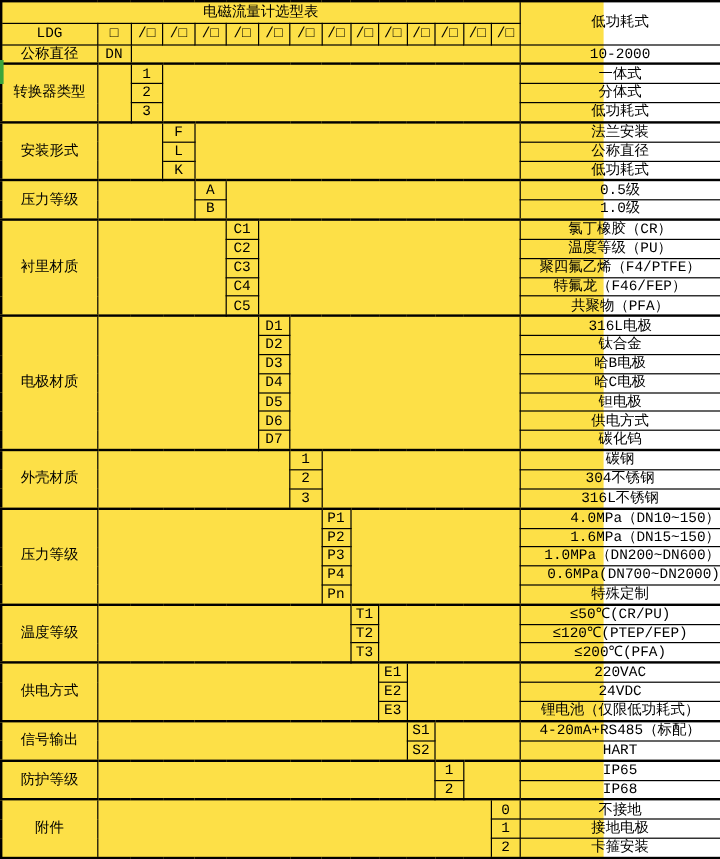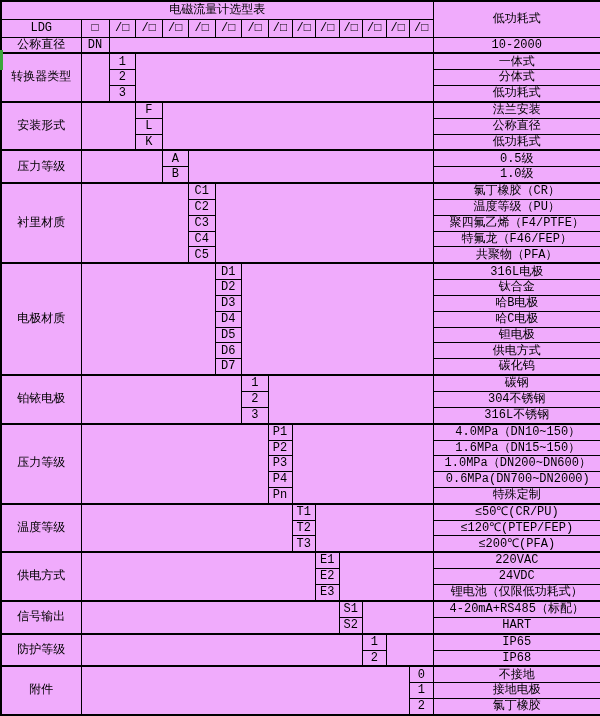--- a/index.html
+++ b/index.html
@@ -1,29 +1,29 @@
 <!DOCTYPE html>
 <html><head>
 <meta charset="utf-8">
 <style>
   html,body{margin:0;padding:0;background:#fff;}
-  .page{position:relative;width:600px;height:716px;background:#f0abfc;
+  .page{position:relative;width:503px;height:716px;background:#fde047;
         font-family:"Liberation Mono","DejaVu Sans Mono",monospace;}
   table.sel{border-collapse:collapse;table-layout:fixed;width:600px;height:716px;
             border:2px solid #000;}
   table.sel td{border:1px solid #000;padding:0;margin:0;overflow:hidden;
                white-space:nowrap;text-align:center;vertical-align:middle;
                font:12px/1.05 "Liberation Mono","DejaVu Sans Mono",monospace;color:#000;}
   tr.hdr{height:18px;}
   td.title{font-size:14px;font-weight:bold;}
   td.funchdr{font-size:14px;border-left:2px solid #000;}
   td.lbl{text-align:left;padding-left:5px;font-size:13px;}
   td.ldg{text-align:left;padding-left:7px;font-size:13px;}
   td.desc{font-size:13px;border-left:2px solid #000;}
-  td.desc.left{text-align:center;padding-left:2px;}
+  td.desc.left{text-align:right;padding-left:2px;}
   td.codebox{font-size:12px;}
   tr.sec > td{border-top:2px solid #000;}
   .green-mark{position:absolute;left:0;top:50px;width:3px;height:20px;z-index:5;}
 </style>
 </head>
 <body>
 
 <div class="page">
   <div class="green-mark" style="background: rgb(59, 165, 59);"></div>
   <table class="sel" id="grid">
@@ -162,21 +162,21 @@
         </tr>
         <tr>
           <td class="codebox">D6</td>
           <td class="desc">供电方式</td>
         </tr>
         <tr>
           <td class="codebox">D7</td>
           <td class="desc">碳化钨</td>
         </tr>
         <tr class="sec">
-          <td class="lbl" rowspan="3">铂铱电极</td>
+          <td class="lbl" rowspan="3">外壳材质</td>
           <td class="gap" colspan="6" rowspan="3"></td>
           <td class="codebox">1</td>
           <td class="gap" colspan="7" rowspan="3"></td>
           <td class="desc">碳钢</td>
         </tr>
         <tr>
           <td class="codebox">2</td>
           <td class="desc">304不锈钢</td>
         </tr>
         <tr>
@@ -263,17 +263,17 @@
           <td class="gap" colspan="13" rowspan="3"></td>
           <td class="codebox">0</td>
           <td class="desc">不接地</td>
         </tr>
         <tr>
           <td class="codebox">1</td>
           <td class="desc">接地电极</td>
         </tr>
         <tr>
           <td class="codebox">2</td>
-          <td class="desc">氯丁橡胶</td>
+          <td class="desc">卡箍安装</td>
         </tr>
       </tbody>
   </table>
 </div>
 
 </body></html>

